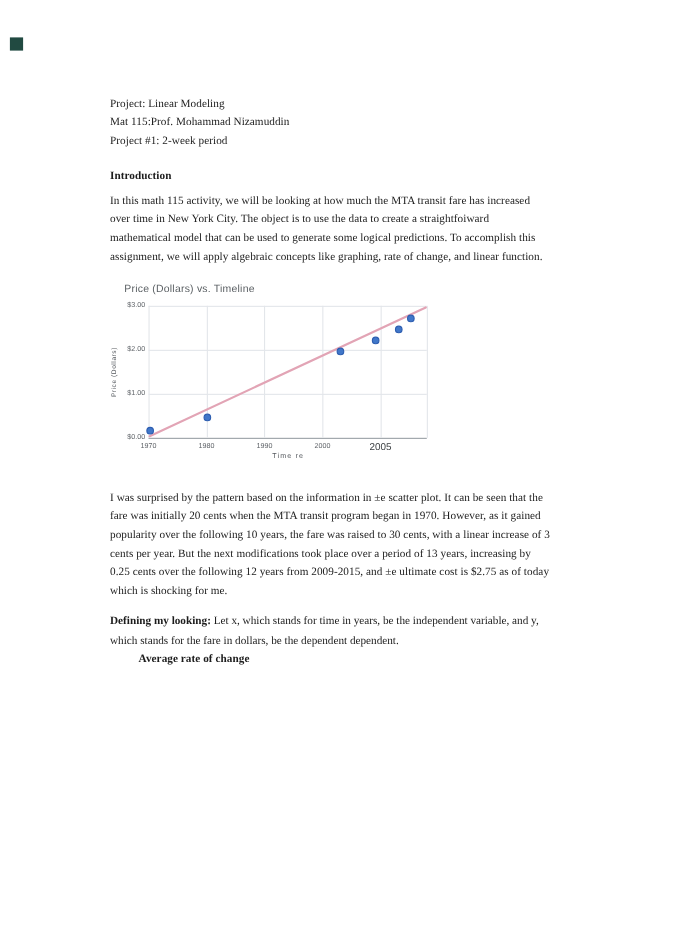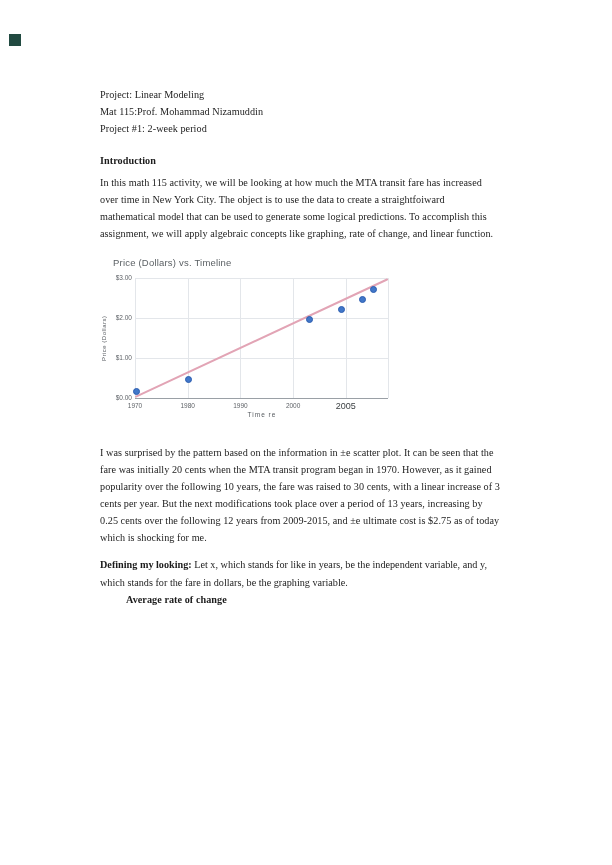--- a/index.html
+++ b/index.html
@@ -79,17 +79,17 @@
   </div>
 
 <div class="abs doc-text" id="analysis-body">I was surprised by the pattern based on the information in ±e scatter plot. It can be seen that the
 fare was initially 20 cents when the MTA transit program began in 1970. However, as it gained
 popularity over the following 10 years, the fare was raised to 30 cents, with a linear increase of 3
 cents per year. But the next modifications took place over a period of 13 years, increasing by
 0.25 cents over the following 12 years from 2009-2015, and ±e ultimate cost is $2.75 as of today
 which is shocking for me.</div>
 
 <div class="abs" id="defining-block">
-  <span class="bold">Defining my looking:</span><span> Let x, which stands for like in years, be the independent variable, and y,</span><br>
-  <span>which stands for the fare in dollars, be the graphing variable.</span>
+  <span class="bold">Defining my looking:</span><span> Let x, which stands for time in years, be the independent variable, and y,</span><br>
+  <span>which stands for the fare in dollars, be the dependent dependent.</span>
 </div>
 
 <div class="abs doc-text bold" id="avg-heading">Average rate of change</div>
 
 </body></html>

